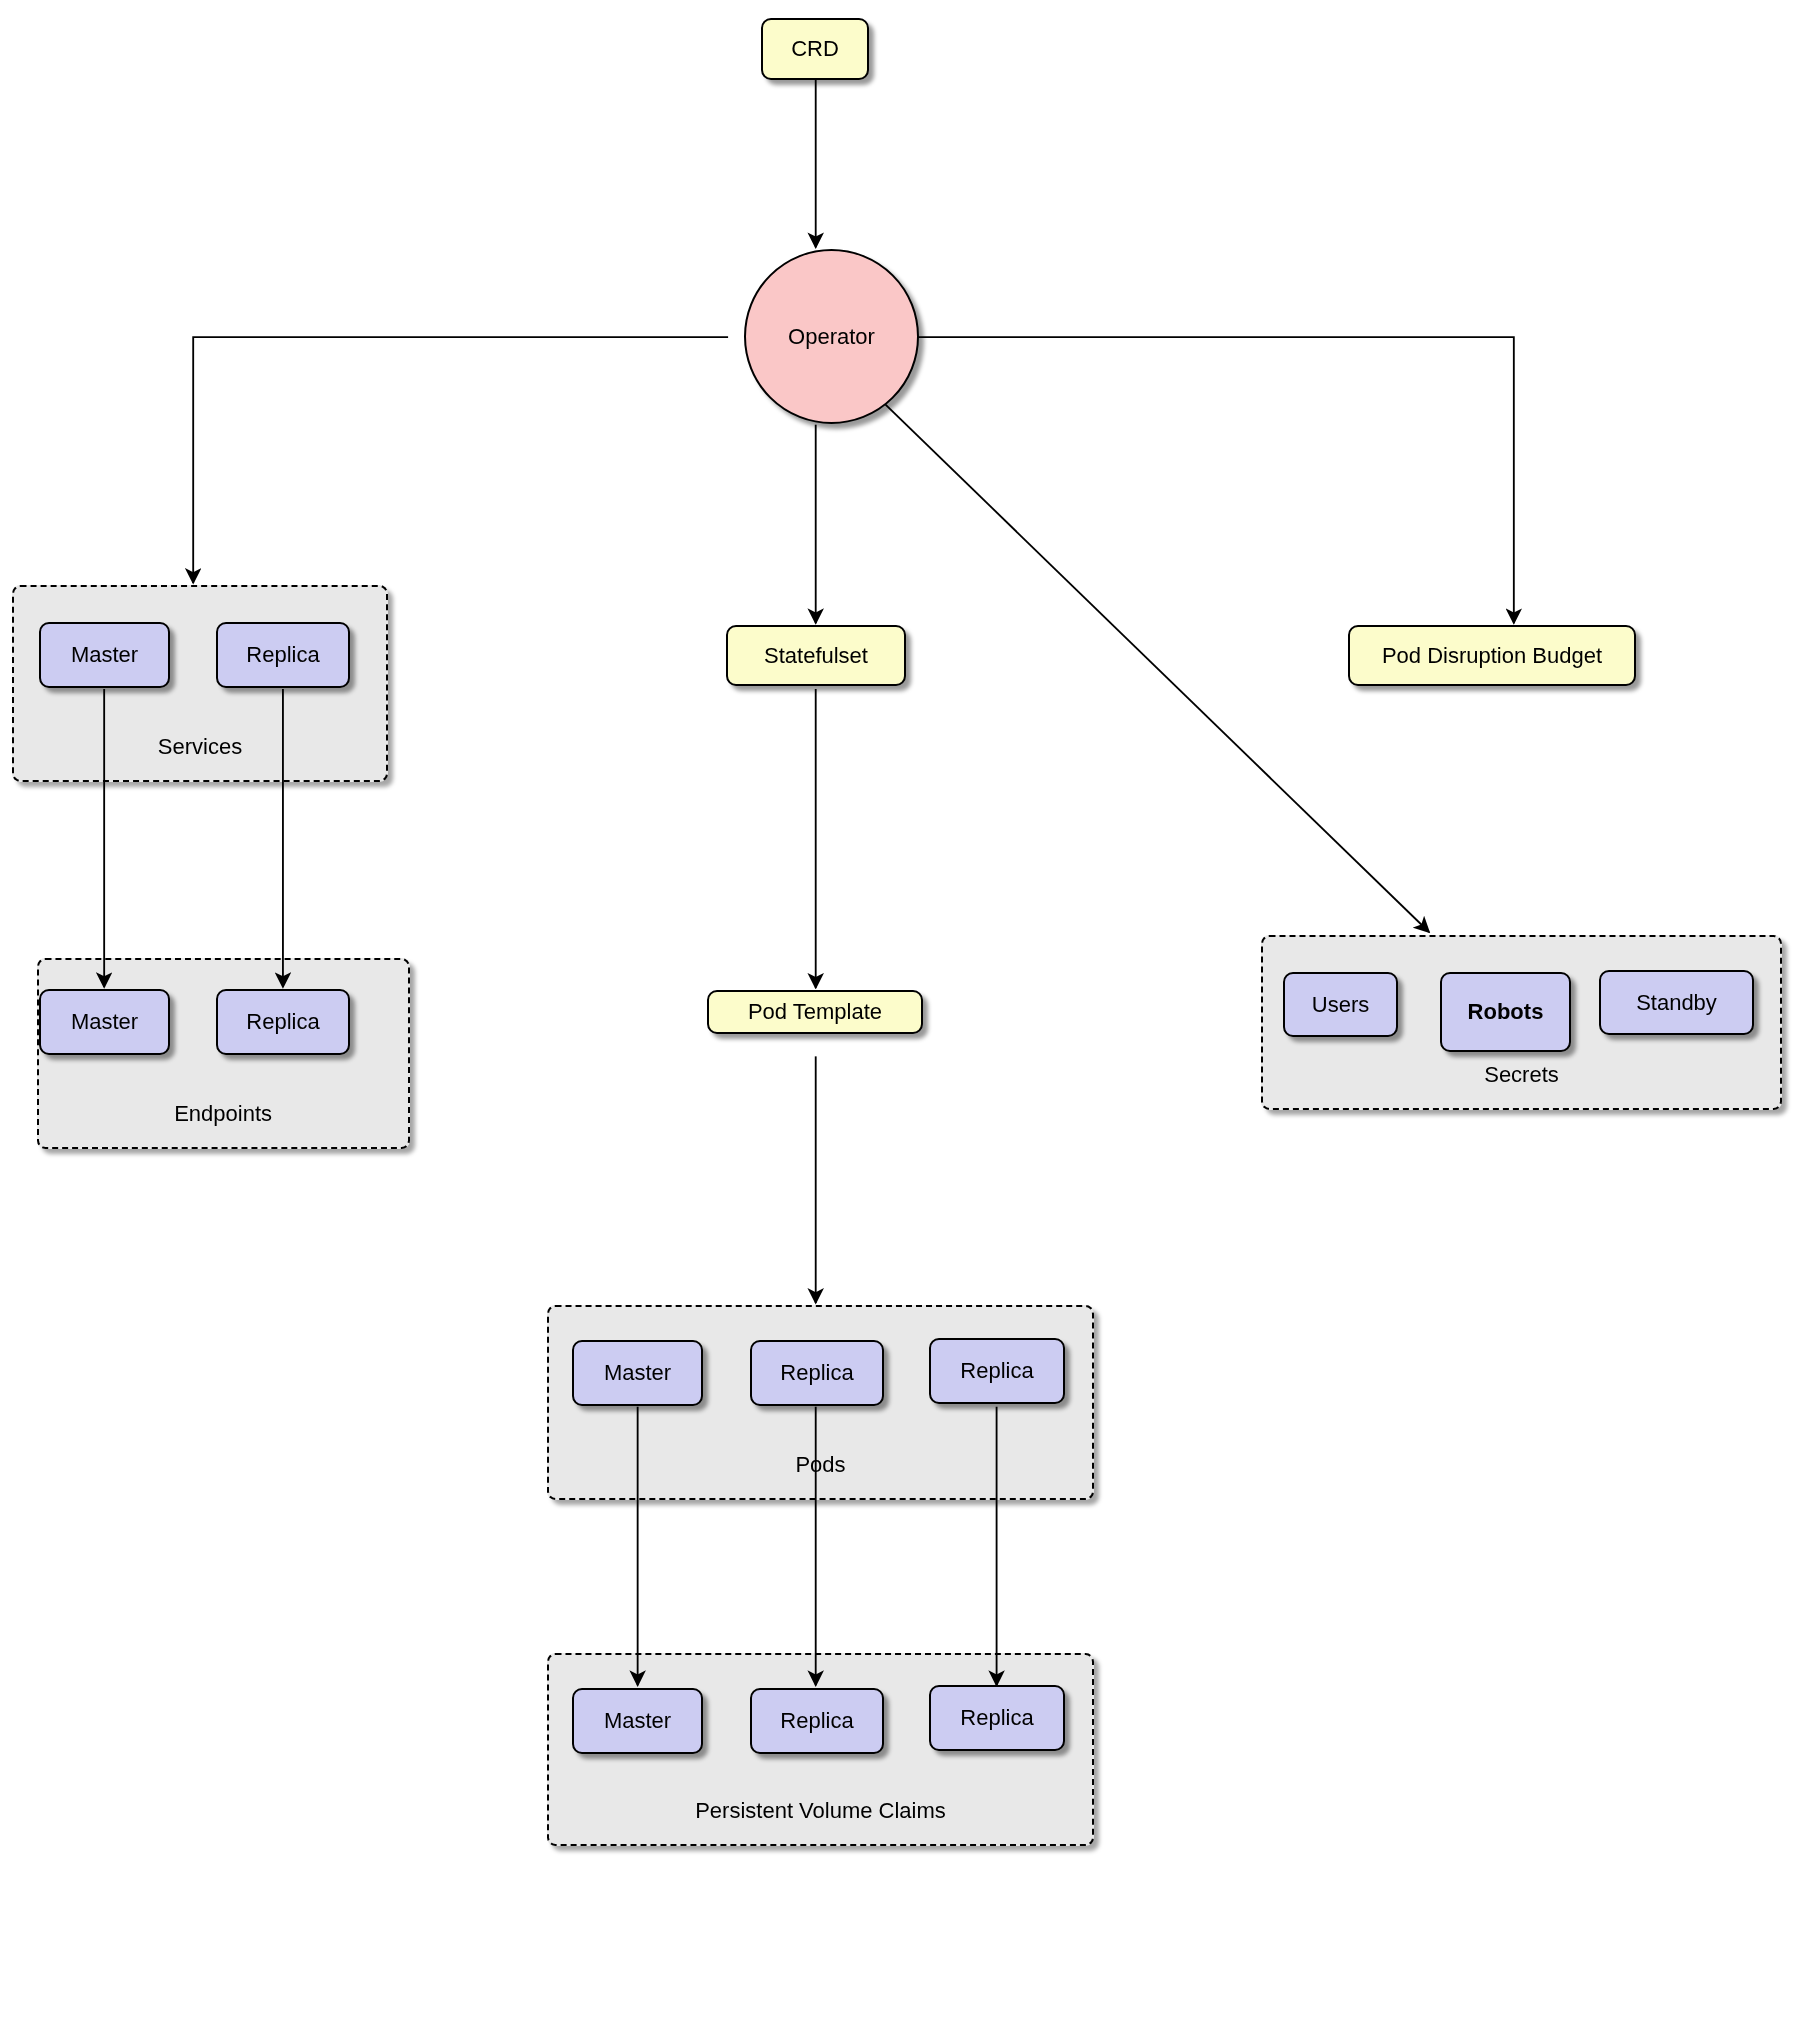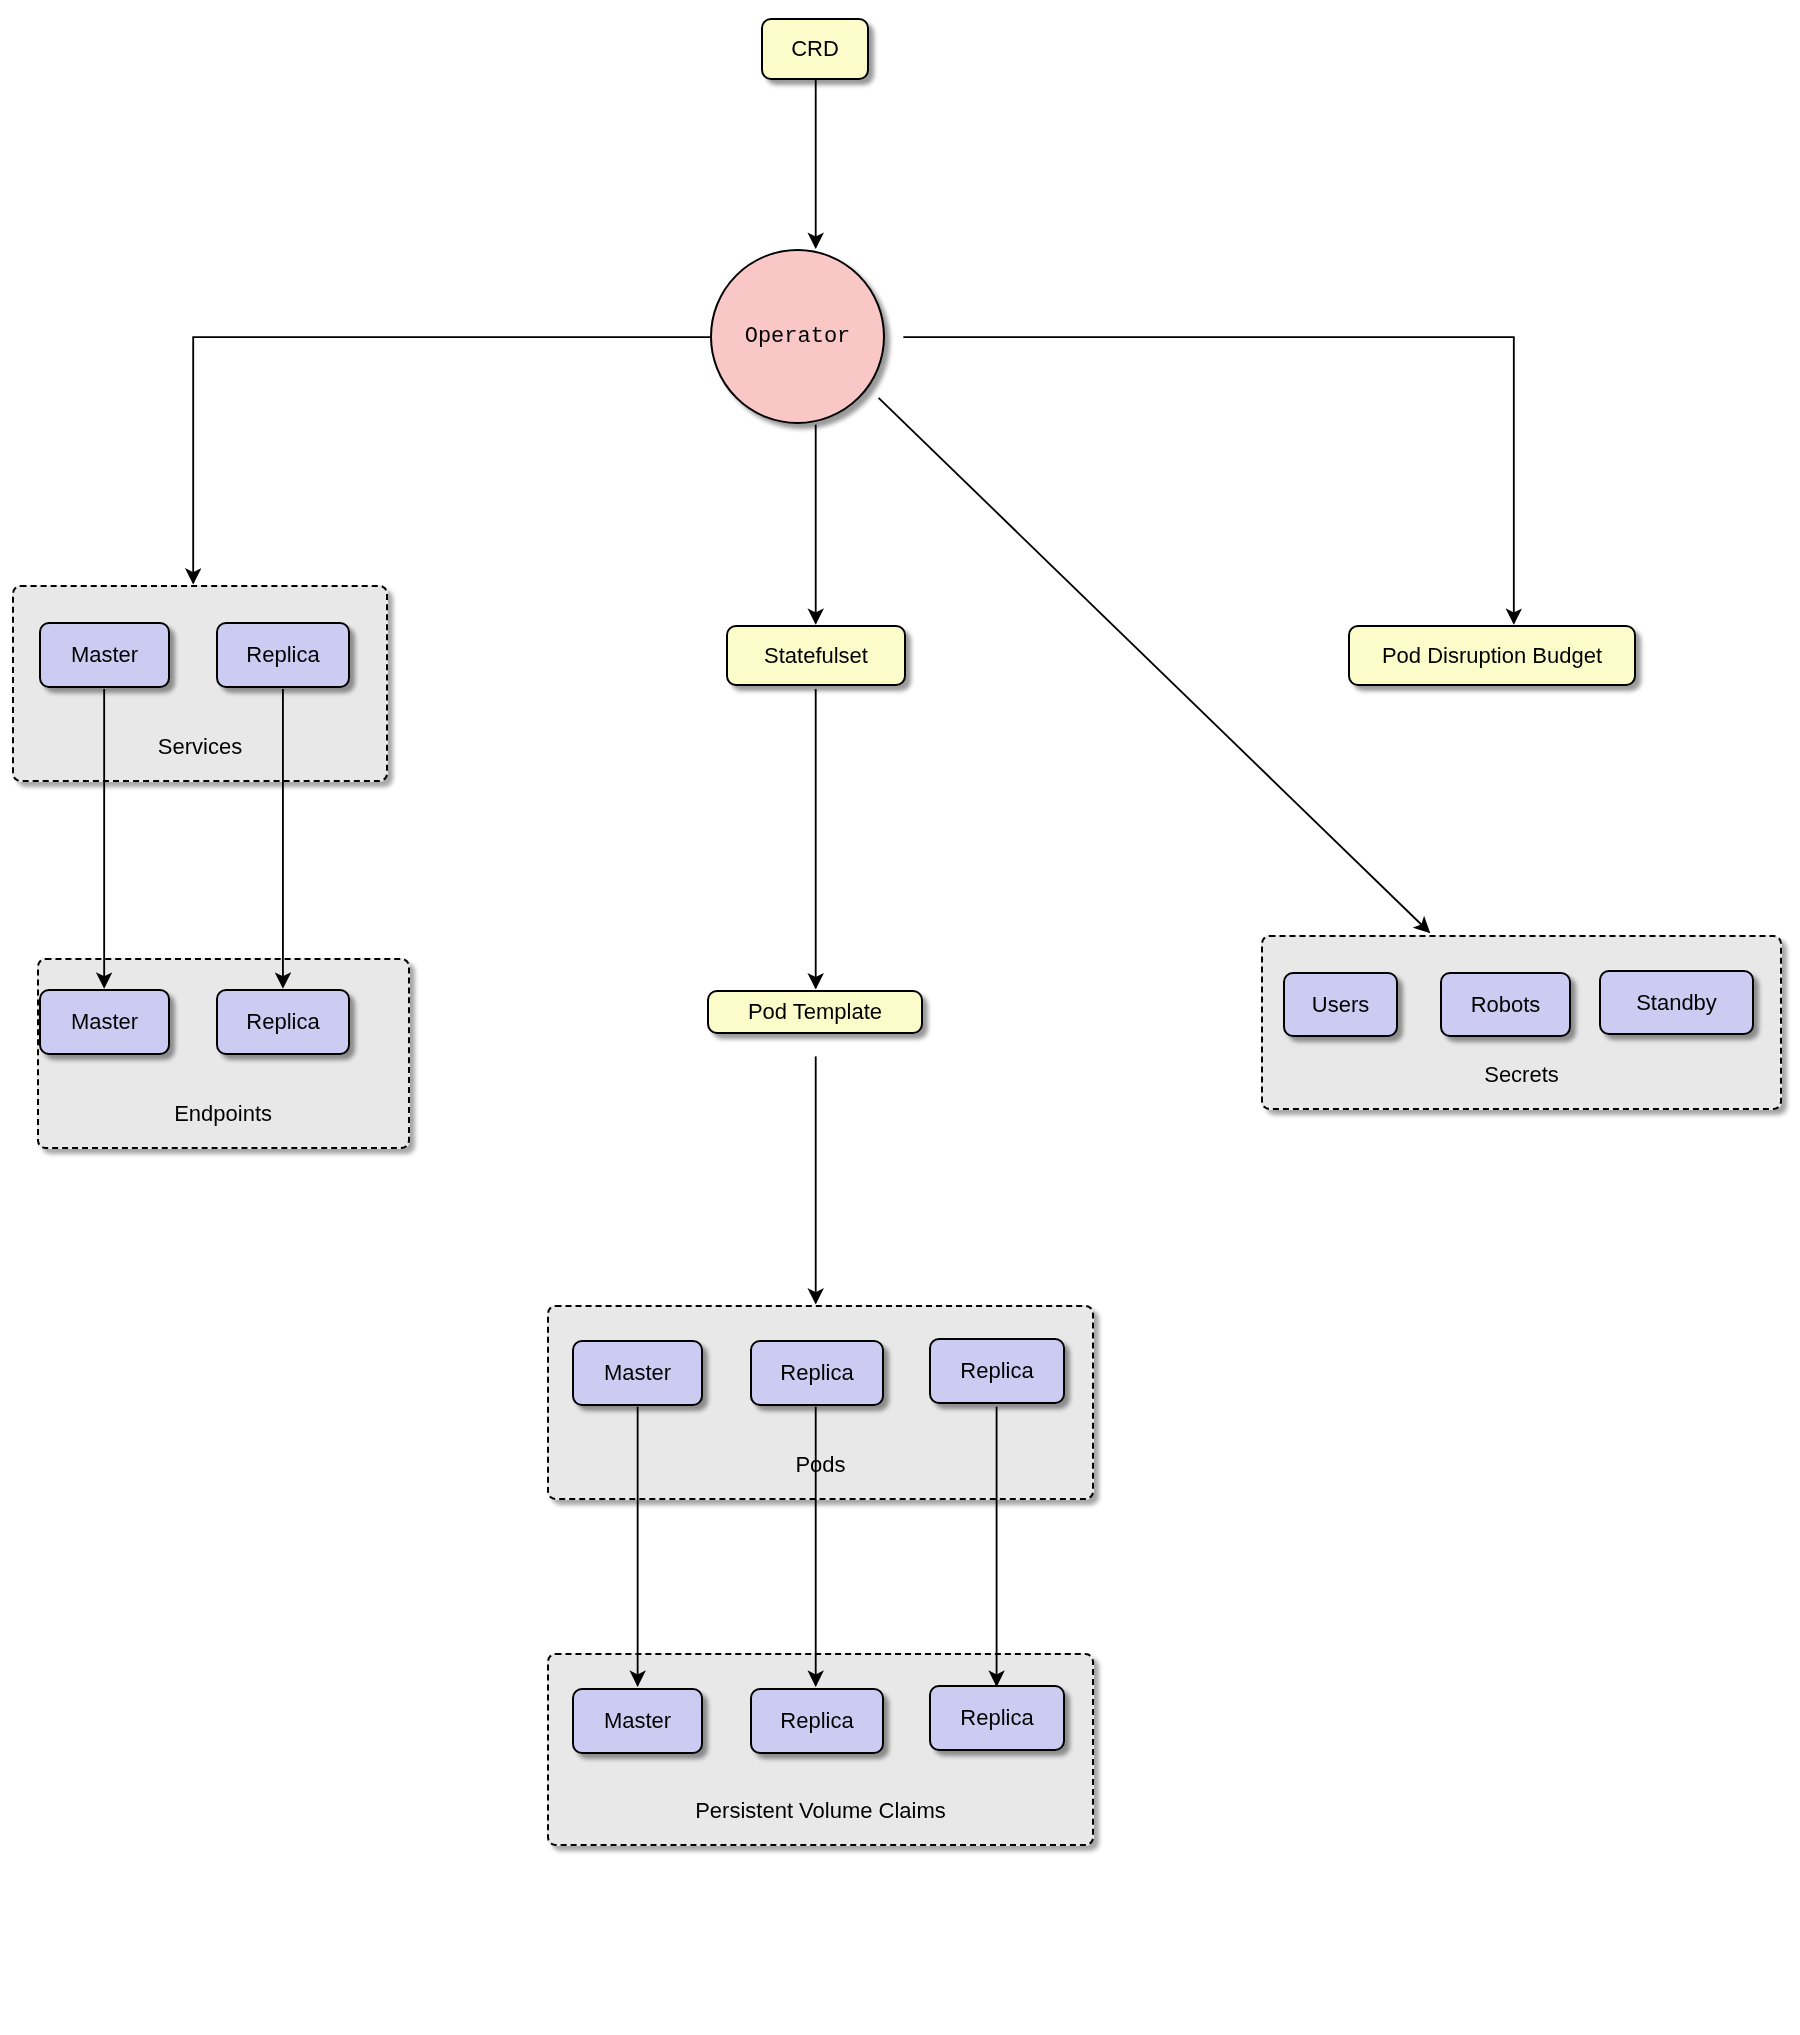--- a/index.html
+++ b/index.html
@@ -91,36 +91,36 @@
       <path d="M 1154 975 L 1154 1398" marker-end="url(#arrow)"></path>
       <path d="M 1154 1495 L 1154 1844" marker-end="url(#arrow)"></path>
       <path d="M 902 1991 L 902 2385" marker-end="url(#arrow)"></path>
       <path d="M 1154 1991 L 1154 2385" marker-end="url(#arrow)"></path>
       <path d="M 1410 1991 L 1410 2385" marker-end="url(#arrow)"></path>
     </g>
   </svg>
 
   <div class="node yellow" style="left:761px;top:17.7px;width:108px;height:62px;">CRD</div>
 
-  <div class="node circle" style="left:710px;top:249px;width:175px;height:175px;font-family:Liberation Mono, monospace;">Operator</div>
+  <div class="node circle" style="left:744px;top:249px;width:175px;height:175px;">Operator</div>
 
   <div class="node yellow" style="left:726px;top:625px;width:180px;height:61px;">Statefulset</div>
 
   <div class="node yellow" style="left:1348px;top:625px;width:288px;height:61px;">Pod Disruption Budget</div>
 
   <div class="node yellow" style="left:707px;top:990px;width:216px;height:44px;">Pod Template</div>
 
   <div class="node purple" style="left:39px;top:622px;width:131px;height:66px;">Master</div>
   <div class="node purple" style="left:216px;top:622px;width:134px;height:66px;">Replica</div>
 
   <div class="node purple" style="left:39px;top:989px;width:131px;height:66px;">Master</div>
   <div class="node purple" style="left:216px;top:989px;width:134px;height:66px;">Replica</div>
 
   <div class="node purple" style="left:1283px;top:972px;width:115px;height:65px;">Users</div>
-  <div class="node purple" style="left:1440px;top:972px;width:131px;height:65px;">Robots</div>
+  <div class="node purple" style="left:1440px;top:972px;width:131px;height:80px;font-weight:bold;">Robots</div>
   <div class="node purple" style="left:1599px;top:970px;width:155px;height:65px;">Standby</div>
 
   <div class="node purple" style="left:572px;top:1340px;width:131px;height:66px;">Master</div>
   <div class="node purple" style="left:750px;top:1340px;width:134px;height:66px;">Replica</div>
   <div class="node purple" style="left:929px;top:1338px;width:136px;height:66px;">Replica</div>
 
   <div class="node purple" style="left:572px;top:1688px;width:131px;height:66px;">Master</div>
   <div class="node purple" style="left:750px;top:1688px;width:134px;height:66px;">Replica</div>
   <div class="node purple" style="left:929px;top:1685px;width:136px;height:66px;">Replica</div>
 

